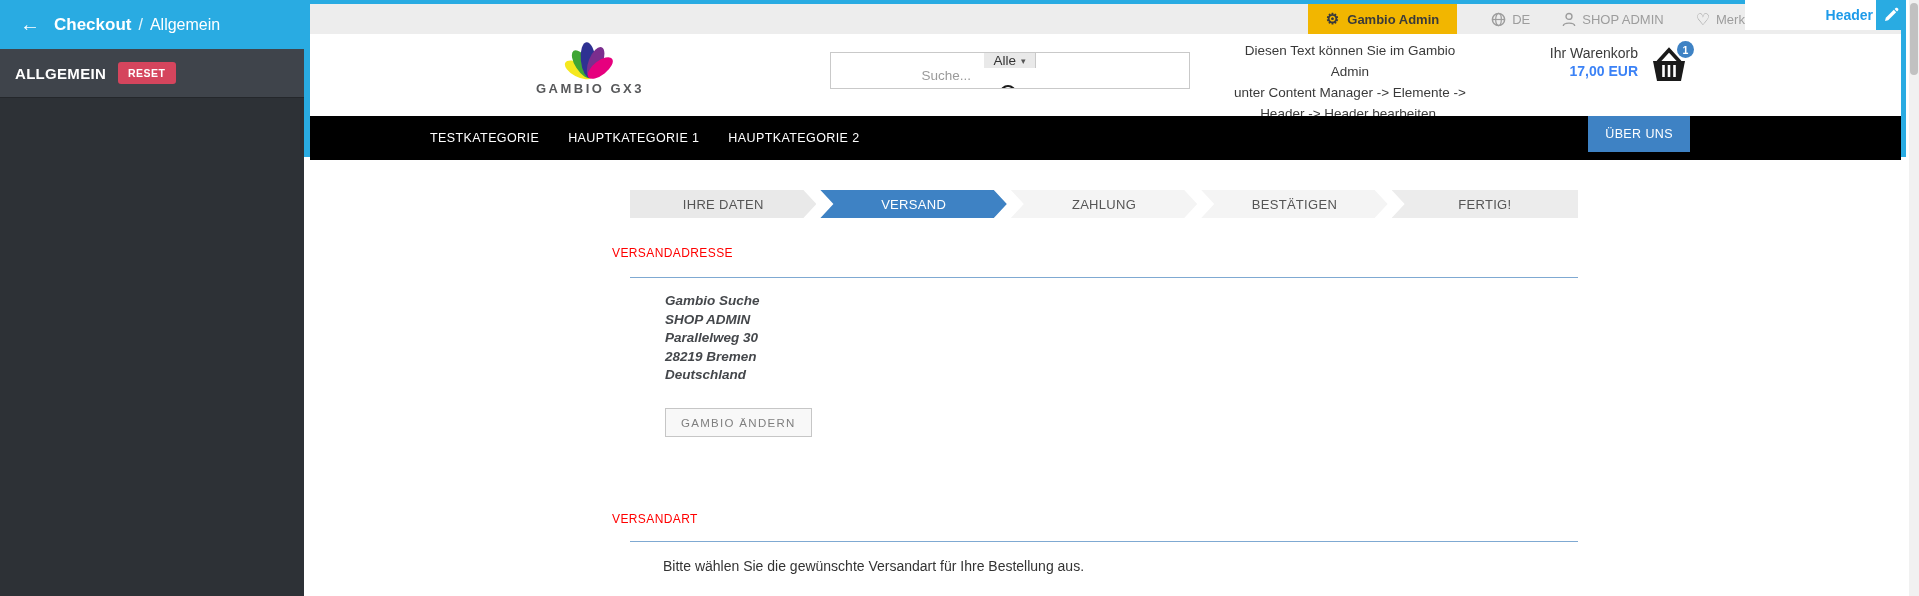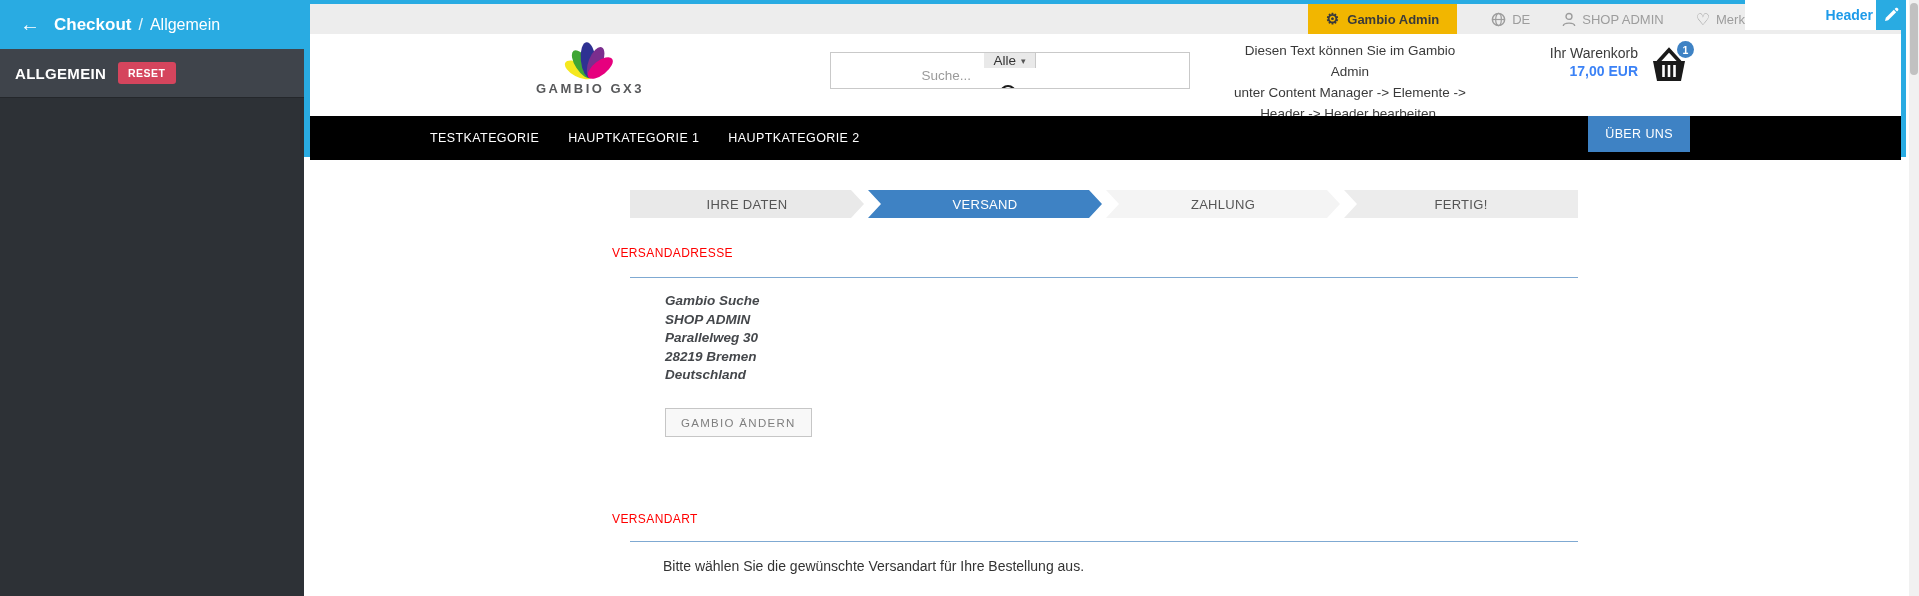--- a/index.html
+++ b/index.html
@@ -192,20 +192,21 @@
   <svg width="16" height="16" viewBox="0 0 16 16">
     <path d="M2 14 L2.8 10.8 L10.8 2.8 L13.2 5.2 L5.2 13.2 Z" fill="#fff"></path>
     <path d="M11.6 2 L14 4.4 L15 3.4 C15.5 2.9 15.5 2.1 15 1.6 L14.4 1 C13.9 0.5 13.1 0.5 12.6 1 Z" fill="#fff"></path>
   </svg>
 </div>
 
 <div class="steps">
   <div class="step first">IHRE DATEN</div>
   <div class="step mid active">VERSAND</div>
   <div class="step mid inactive-light">ZAHLUNG</div>
+  <div class="step mid inactive-light">BESTÄTIGEN</div>
   <div class="step last">FERTIG!</div>
 </div>
 
 <div class="co-heading" style="top: 246px; color: rgb(255, 0, 0);">VERSANDADRESSE</div>
 <div class="co-rule" style="top:277px;"></div>
 
 <div class="address">
   <div>Gambio Suche</div>
   <div>SHOP ADMIN</div>
   <div>Parallelweg 30</div>

